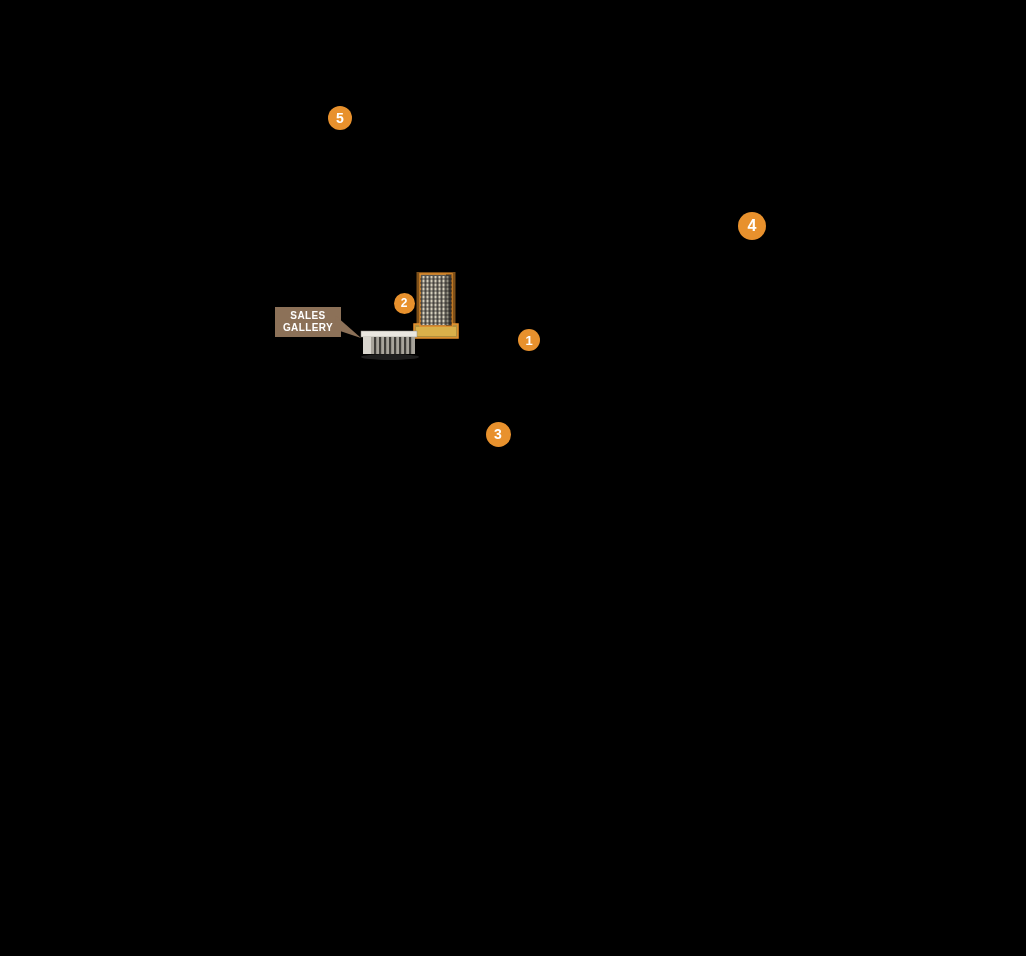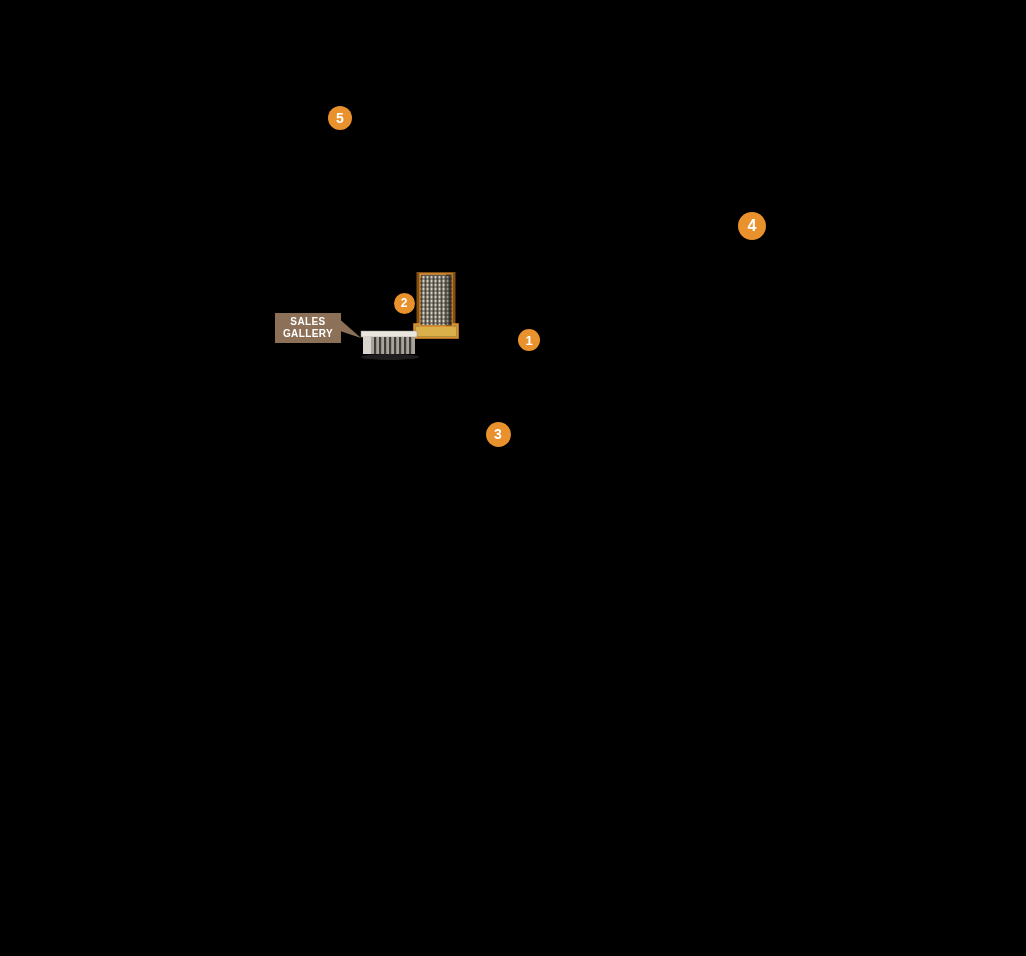--- a/index.html
+++ b/index.html
@@ -120,21 +120,21 @@
       <rect x="21" y="11" width="2.2" height="17" fill="#3F3D39"></rect>
       <rect x="26" y="11" width="2.2" height="17" fill="#3F3D39"></rect>
       <rect x="31" y="11" width="2.2" height="17" fill="#3F3D39"></rect>
       <rect x="36" y="11" width="2.2" height="17" fill="#3F3D39"></rect>
       <rect x="41" y="11" width="2.2" height="17" fill="#3F3D39"></rect>
       <rect x="46" y="11" width="2.2" height="17" fill="#3F3D39"></rect>
       <rect x="51" y="11" width="2.2" height="17" fill="#3F3D39"></rect>
     </g>
   </svg>
 
-  <div class="sg-label" style="background: rgb(140, 113, 88); color: rgb(255, 255, 255); margin-top: 6px;">
+  <div class="sg-label" style="background: rgb(140, 113, 88); color: rgb(255, 255, 255);">
     <span>SALES</span>
     <span>GALLERY</span>
   </div>
   <svg class="sg-pointer" width="30" height="26" viewBox="0 0 30 26">
     <polygon points="2,0 27,22 0,13" fill="#8C7158"></polygon>
   </svg>
 
 </div>
 
 </body></html>

